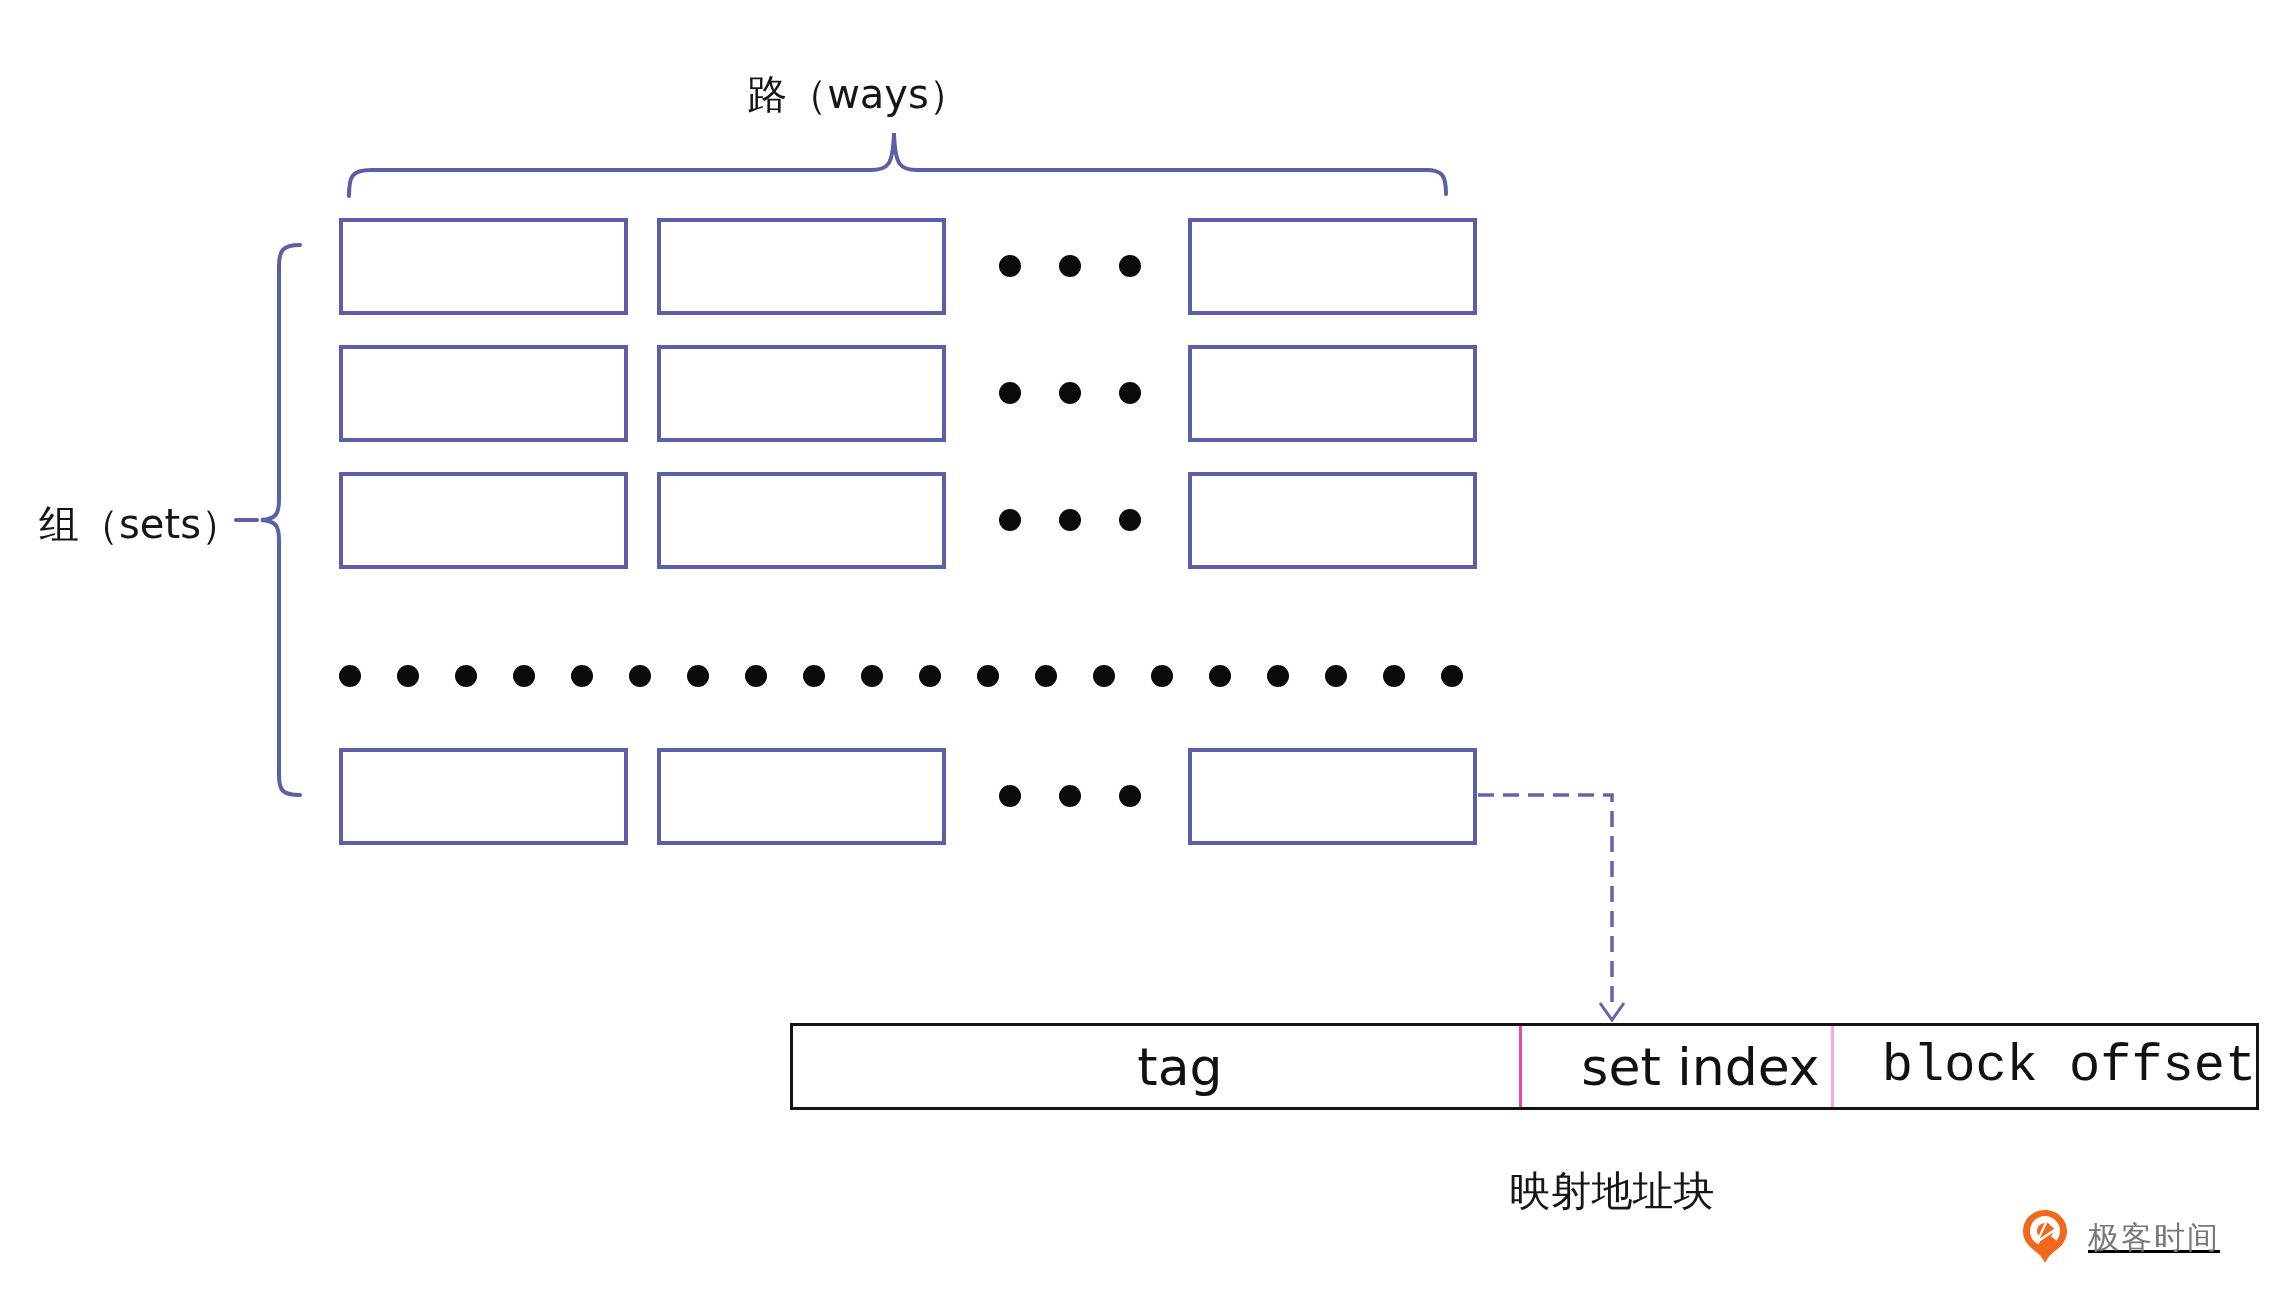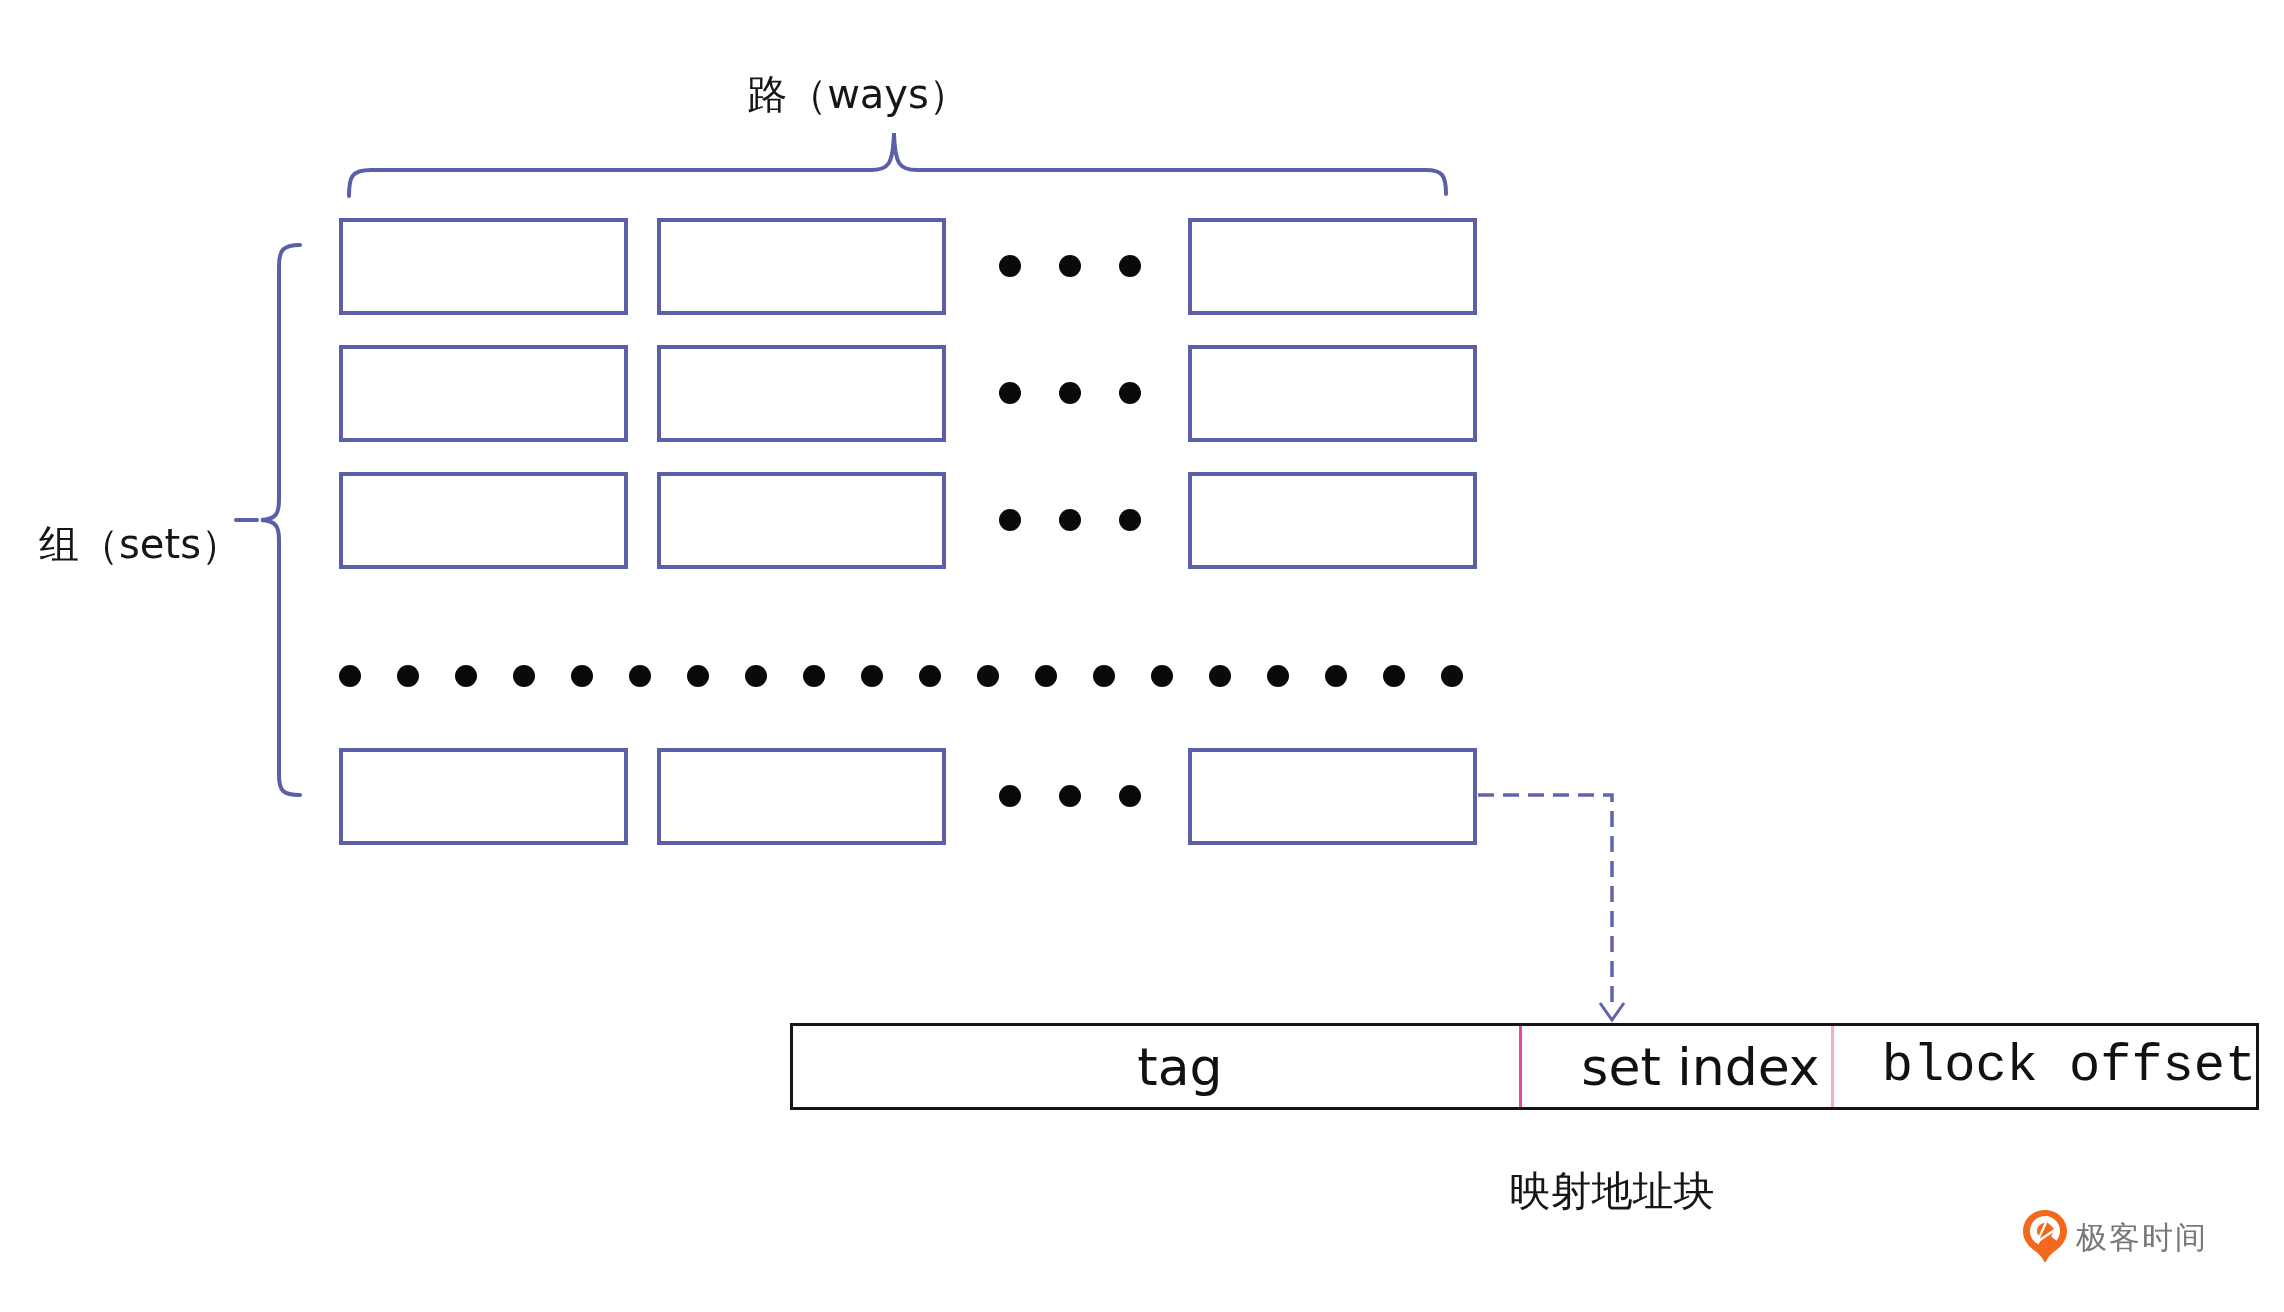--- a/index.html
+++ b/index.html
@@ -10,21 +10,21 @@
     font-family:"DejaVu Sans","Liberation Sans",sans-serif;
     overflow:hidden;
   }
   .lbl{
     position:absolute;
     color:#161616;
     text-align:center;
     white-space:nowrap;
   }
   #ways-label{left:658px;top:68px;width:400px;font-size:40px;line-height:52px;}
-  #sets-label{left:20px;top:498px;width:240px;font-size:40px;line-height:52px;margin-top:20px;}
+  #sets-label{left:20px;top:498px;width:240px;font-size:40px;line-height:52px;}
   #addr-caption{left:1412px;top:1168px;width:400px;font-size:41px;line-height:46px;}
   svg.overlay{position:absolute;left:0;top:0;}
   .cell{
     position:absolute;width:289px;height:97px;
     background:#ffffff;border:4px solid #5A5FA8;
     box-sizing:border-box;
   }
   .dotrow{position:absolute;display:flex;align-items:center;}
   .dotrow.small{gap:38px;}
   .dotrow.big{gap:36px;}
@@ -37,21 +37,21 @@
   }
   .addr-cell{
     display:flex;align-items:center;justify-content:center;
     box-sizing:border-box;height:100%;white-space:nowrap;padding-left:48px;
   }
   .addr-cell.c1{width:726px;}
   .addr-cell.c2{width:312px;border-left:3px solid #ec4899;}
   .addr-cell.c3{width:425px;border-left:3px solid #f9a8d4;flex:1;font-family:Liberation Mono, monospace;}
   #logo{
     position:absolute;left:2022px;top:1209px;height:56px;
-    display:flex;align-items:center;gap:8px;
+    display:flex;align-items:center;gap:20px;text-decoration:underline;
   }
   #logo-text{
     font-size:31px;color:#787878;letter-spacing:2px;
     line-height:56px;white-space:nowrap;
   }
 </style>
 </head>
 <body>
 
 <div class="canvas">

